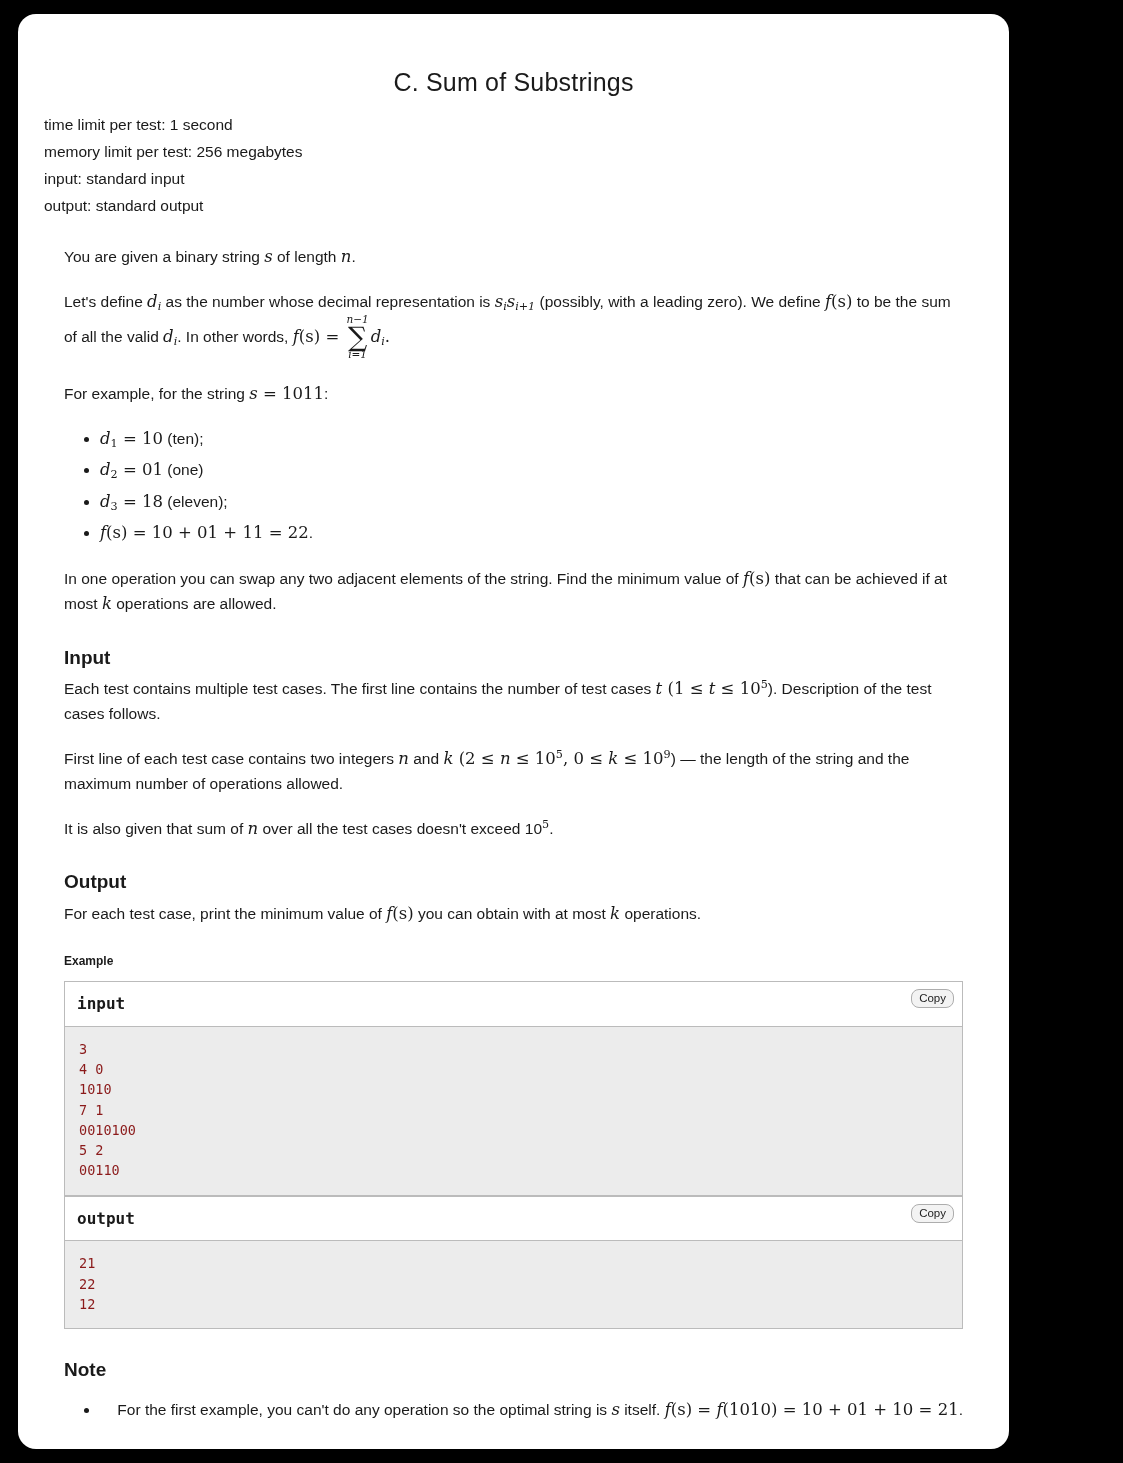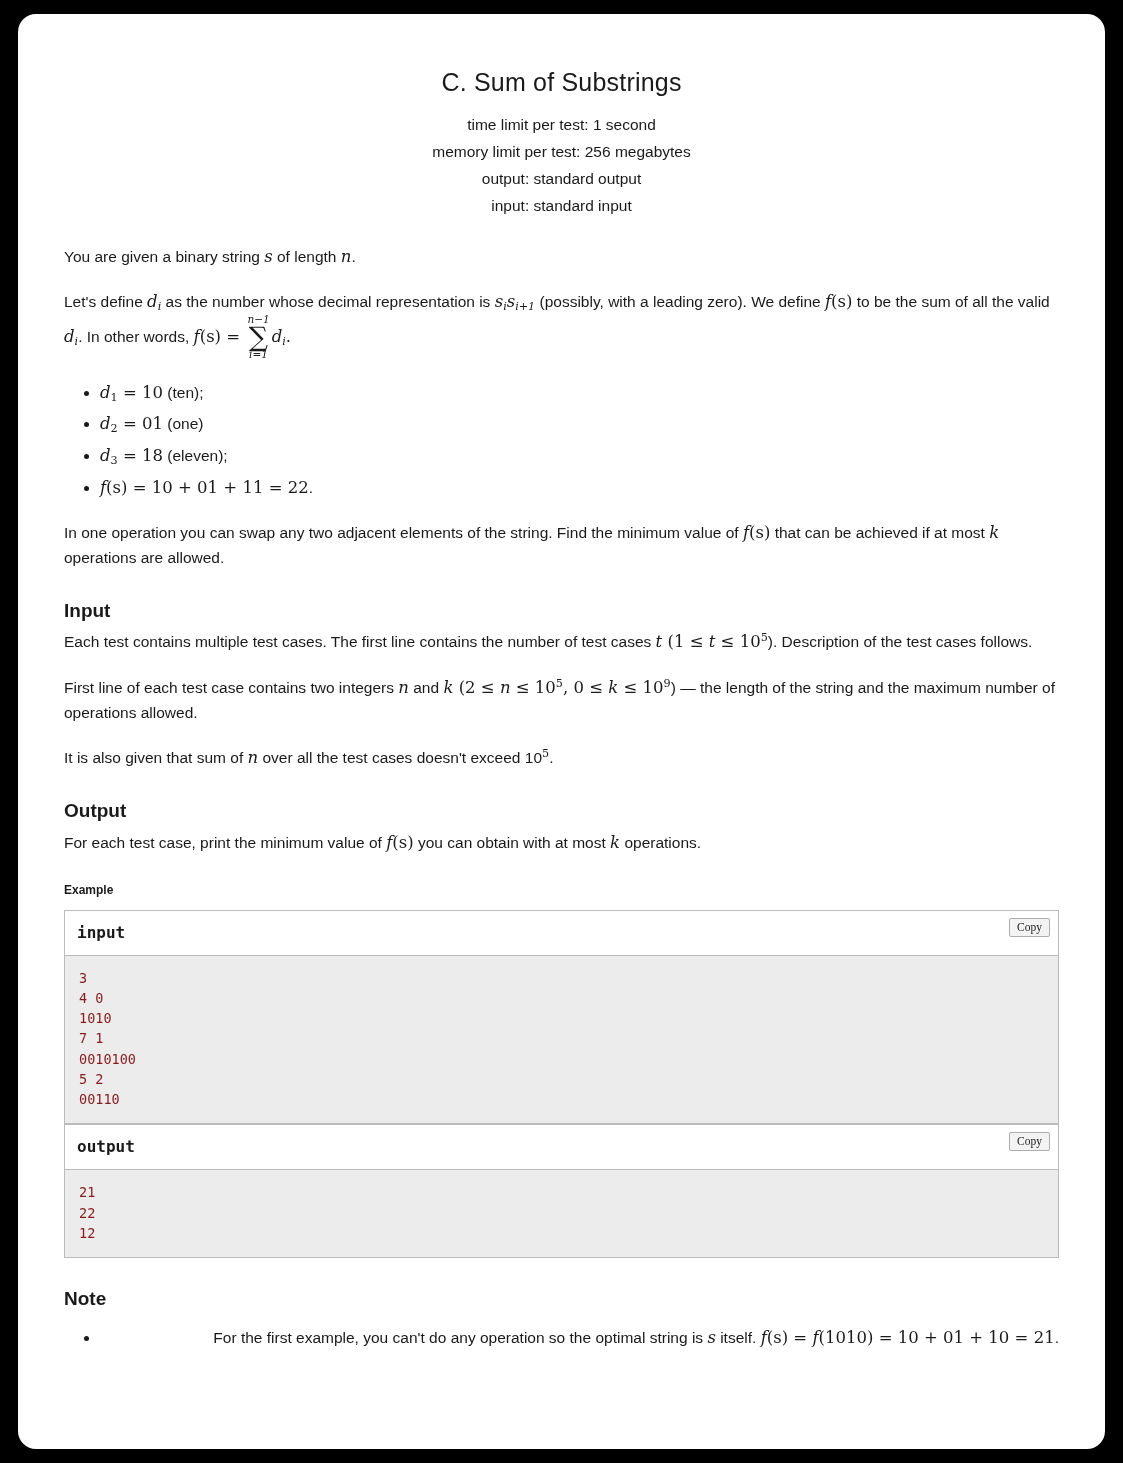--- a/index.html
+++ b/index.html
@@ -10,40 +10,39 @@
   body {
     width: 1123px;
     height: 1463px;
     font-family: "Liberation Sans", sans-serif;
     -webkit-font-smoothing: antialiased;
   }
   .page {
     position: absolute;
     left: 18px;
     top: 14px;
-    width: 1087px;
+    width: 991px;
     height: 1435px;
     background: #ffffff;
     border-radius: 18px;
     overflow: hidden;
     box-sizing: border-box;
   }
   .inner {
     padding: 40px 26px 20px 26px;
   }
   .title {
     text-align: center;
     font-size: 25px;
     font-weight: 400;
     color: #1a1a1a;
     margin: 14px 0 14px 0;
     letter-spacing: 0.2px;
   }
   .limits {
-    text-align: center;
     font-size: 15.5px;
     color: #1a1a1a;
     line-height: 1.75;
     margin-bottom: 24px;
   }
   .body {
     padding: 0 20px;
     font-size: 15.5px;
     color: #1a1a1a;
     line-height: 1.55;
@@ -133,23 +132,23 @@
     color: #1a1a1a;
   }
   .copy-btn {
     position: absolute;
     right: 8px;
     top: 7px;
     font-size: 11.5px;
     color: #222;
     border: 1px solid #adadad;
     background: #f3f3f3;
-    border-radius: 2px;
+    border-radius: 8px;
     padding: 2px 7px 3px 7px;
-    font-family: Liberation Serif, serif;
+    font-family: Liberation Sans, sans-serif;
     cursor: pointer;
   }
   .io-pre {
     margin: 0;
     padding: 12px 14px 14px 14px;
     background: #ececec;
     font-family: "DejaVu Sans Mono", monospace;
     font-size: 13.5px;
     line-height: 1.5;
     color: #8b1a1a;
@@ -183,30 +182,31 @@
 <body>
 
 <div class="page">
   <div class="inner">
 
     <div class="title">C. Sum of Substrings</div>
 
     <div class="limits">
       <div>time limit per test: 1 second</div>
       <div>memory limit per test: 256 megabytes</div>
+      <div>input: standard input</div>
       <div>output: standard output</div>
-      <div>input: standard input</div>
     </div>
 
     <div class="body">
 
       <p class="para"><span>You are given a binary string </span><span class="mathi">s</span><span> of length </span><span class="mathi">n</span><span>.</span></p>
 
       <p class="para"><span>Let's define </span><span class="mathi">d</span><span class="sub">i</span><span> as the number whose decimal representation is </span><span class="mathi">s</span><span class="sub">i</span><span class="mathi">s</span><span class="sub">i+1</span><span> (possibly, with a leading zero). We define </span><span class="mathi">f</span><span class="mathr">(s)</span><span> to be the sum of all the valid </span><span class="mathi">d</span><span class="sub">i</span><span>. In other words, </span><span class="mathi">f</span><span class="mathr">(s)</span><span class="mathr"> = </span><span class="sumexpr"><span class="lim">n−1</span><span class="big">∑</span><span class="lim">i=1</span></span><span class="mathi">d</span><span class="sub">i</span><span class="mathr">.</span></p>
 
+      <p class="para"><span>For example, for the string </span><span class="mathi">s</span><span class="mathr"> = </span><span class="mathr">1011</span><span>:</span></p>
 
       <ul class="items">
         <li><span class="mathi">d</span><span class="subr">1</span><span class="mathr"> = </span><span class="mathr">10</span><span> (ten);</span></li>
         <li><span class="mathi">d</span><span class="subr">2</span><span class="mathr"> = </span><span class="mathr">01</span><span> (one)</span></li>
         <li><span class="mathi">d</span><span class="subr">3</span><span class="mathr"> = </span><span class="mathr">18</span><span> (eleven);</span></li>
         <li><span class="mathi">f</span><span class="mathr">(s)</span><span class="mathr"> = </span><span class="mathr">10 + 01 + 11 = 22</span><span>.</span></li>
       </ul>
 
       <p class="para"><span>In one operation you can swap any two adjacent elements of the string. Find the minimum value of </span><span class="mathi">f</span><span class="mathr">(s)</span><span> that can be achieved if at most </span><span class="mathi">k</span><span> operations are allowed.</span></p>
 

